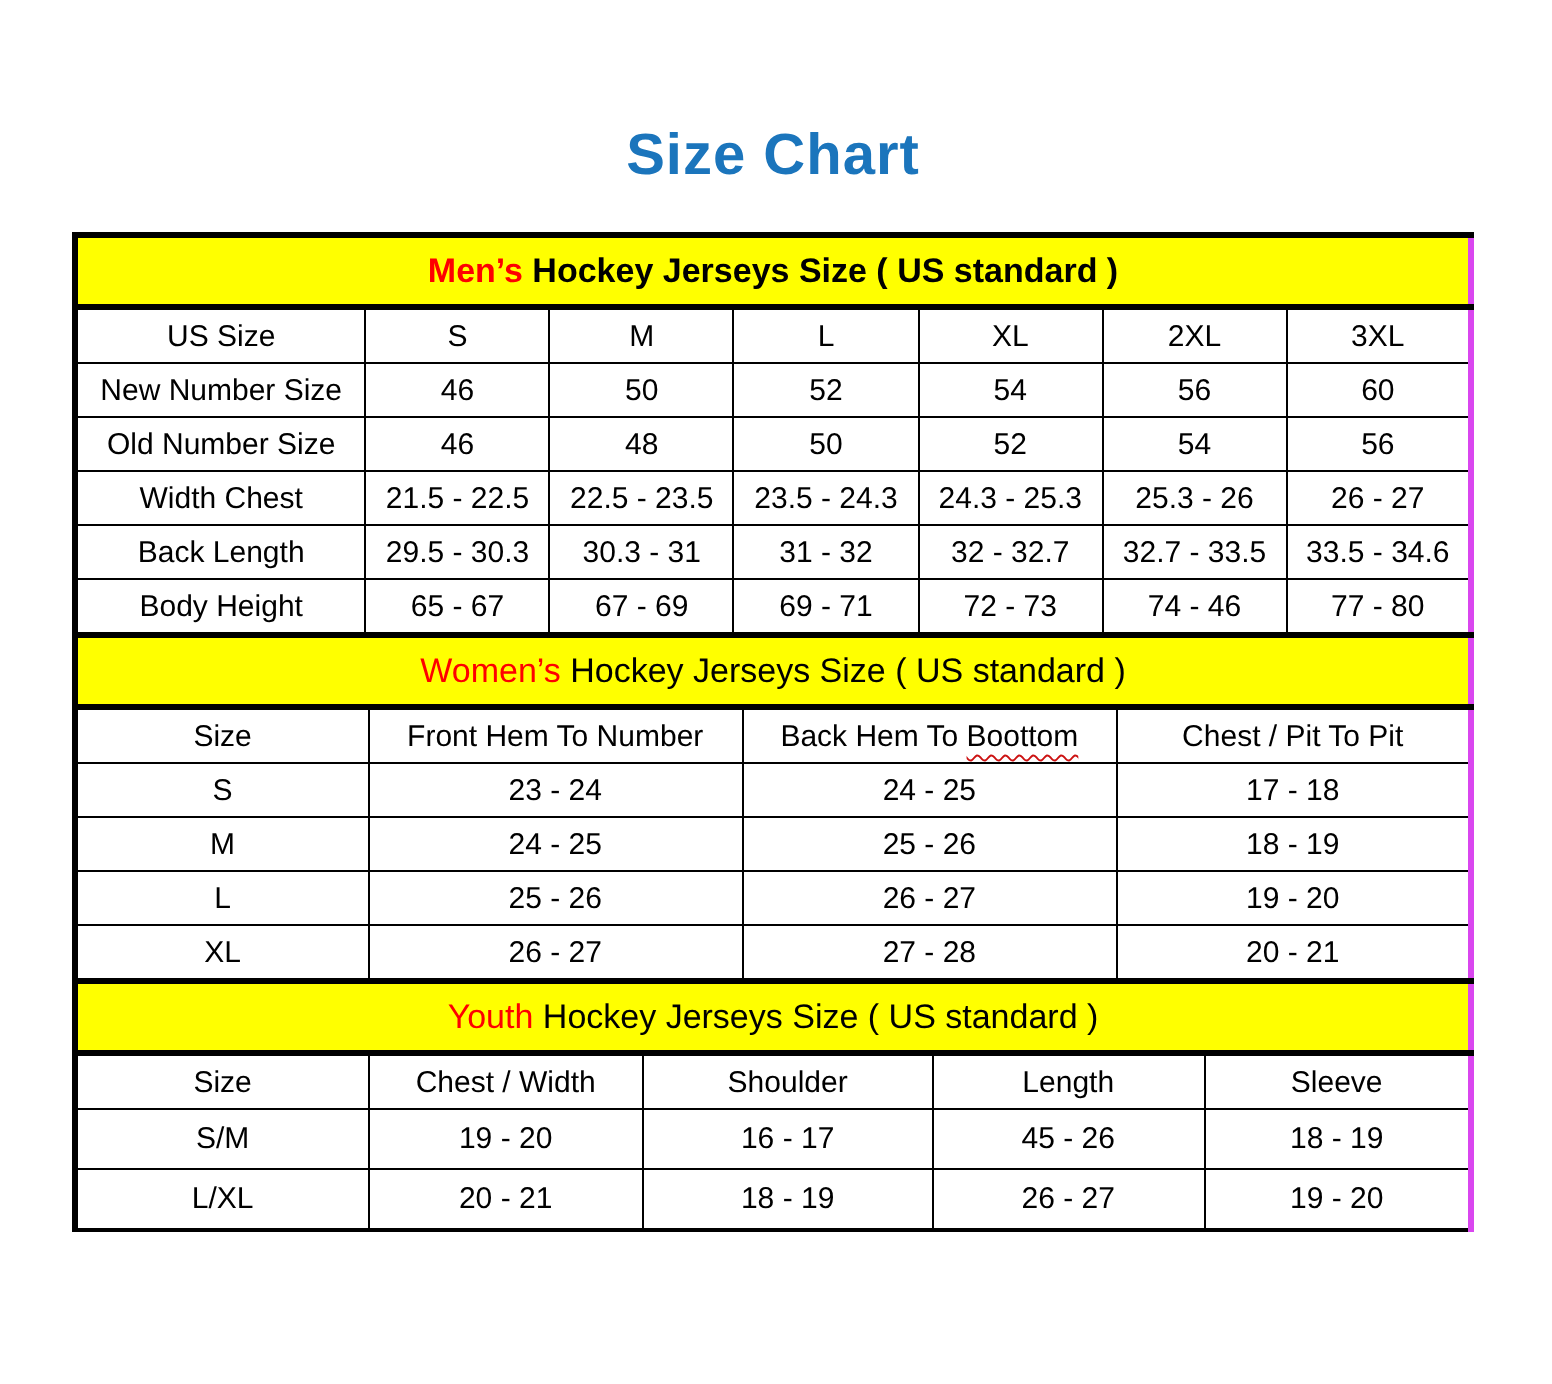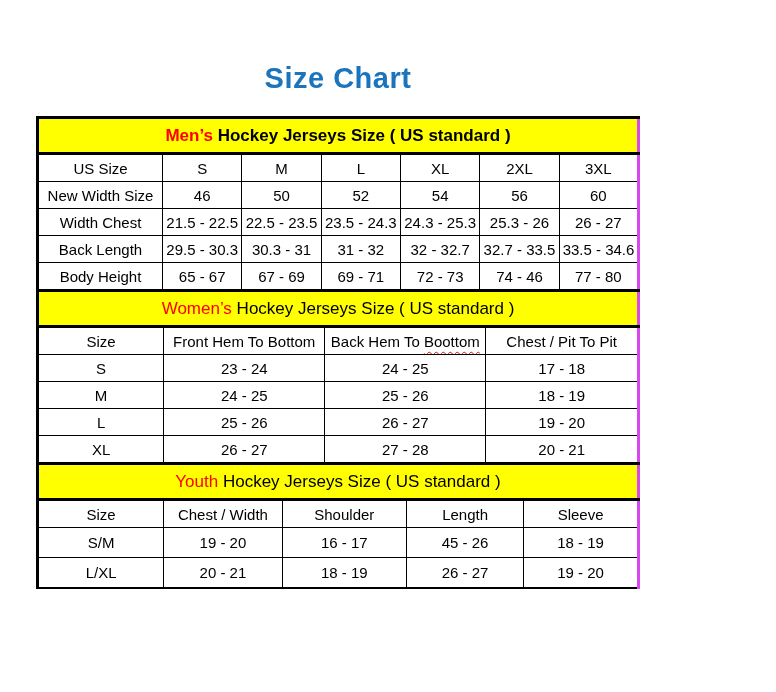--- a/index.html
+++ b/index.html
@@ -6,21 +6,21 @@
     margin: 0;
     padding: 0;
     background: #ffffff;
     width: 776px;
     height: 692px;
     overflow: hidden;
     font-family: "Liberation Sans", sans-serif;
     color: #000000;
   }
   .page {
-    width: 604px;
+    width: 701px;
     margin-left: 36px;
   }
   .page-title {
     margin-top: 60px;
     margin-bottom: 20px;
     height: 36px;
     line-height: 36px;
     text-align: center;
     font-size: 29px;
     font-weight: bold;
@@ -93,27 +93,36 @@
       <tr class="head-row">
           <th>US Size</th>
           <th>S</th>
           <th>M</th>
           <th>L</th>
           <th>XL</th>
           <th>2XL</th>
           <th>3XL</th>
         </tr>
     <tr>
-          <td>New Width Size</td>
+          <td>New Number Size</td>
           <td>46</td>
           <td>50</td>
           <td>52</td>
           <td>54</td>
           <td>56</td>
           <td>60</td>
+        </tr>
+        <tr>
+          <td>Old Number Size</td>
+          <td>46</td>
+          <td>48</td>
+          <td>50</td>
+          <td>52</td>
+          <td>54</td>
+          <td>56</td>
         </tr>
         <tr>
           <td>Width Chest</td>
           <td>21.5 - 22.5</td>
           <td>22.5 - 23.5</td>
           <td>23.5 - 24.3</td>
           <td>24.3 - 25.3</td>
           <td>25.3 - 26</td>
           <td>26 - 27</td>
         </tr>
@@ -146,21 +155,21 @@
         <col style="width:25.4%">
     </colgroup>
     <tbody>
       <tr>
         <td class="band" colspan="4">
           <span class="red">Women’s</span><span> Hockey Jerseys Size ( US standard )</span>
         </td>
       </tr>
       <tr class="head-row">
           <th>Size</th>
-          <th>Front Hem To Bottom</th>
+          <th>Front Hem To Number</th>
           <th>Back Hem To <span class="squiggle">Boottom</span></th>
           <th>Chest / Pit To Pit</th>
         </tr>
     <tr>
           <td>S</td>
           <td>23 - 24</td>
           <td>24 - 25</td>
           <td>17 - 18</td>
         </tr>
         <tr>

